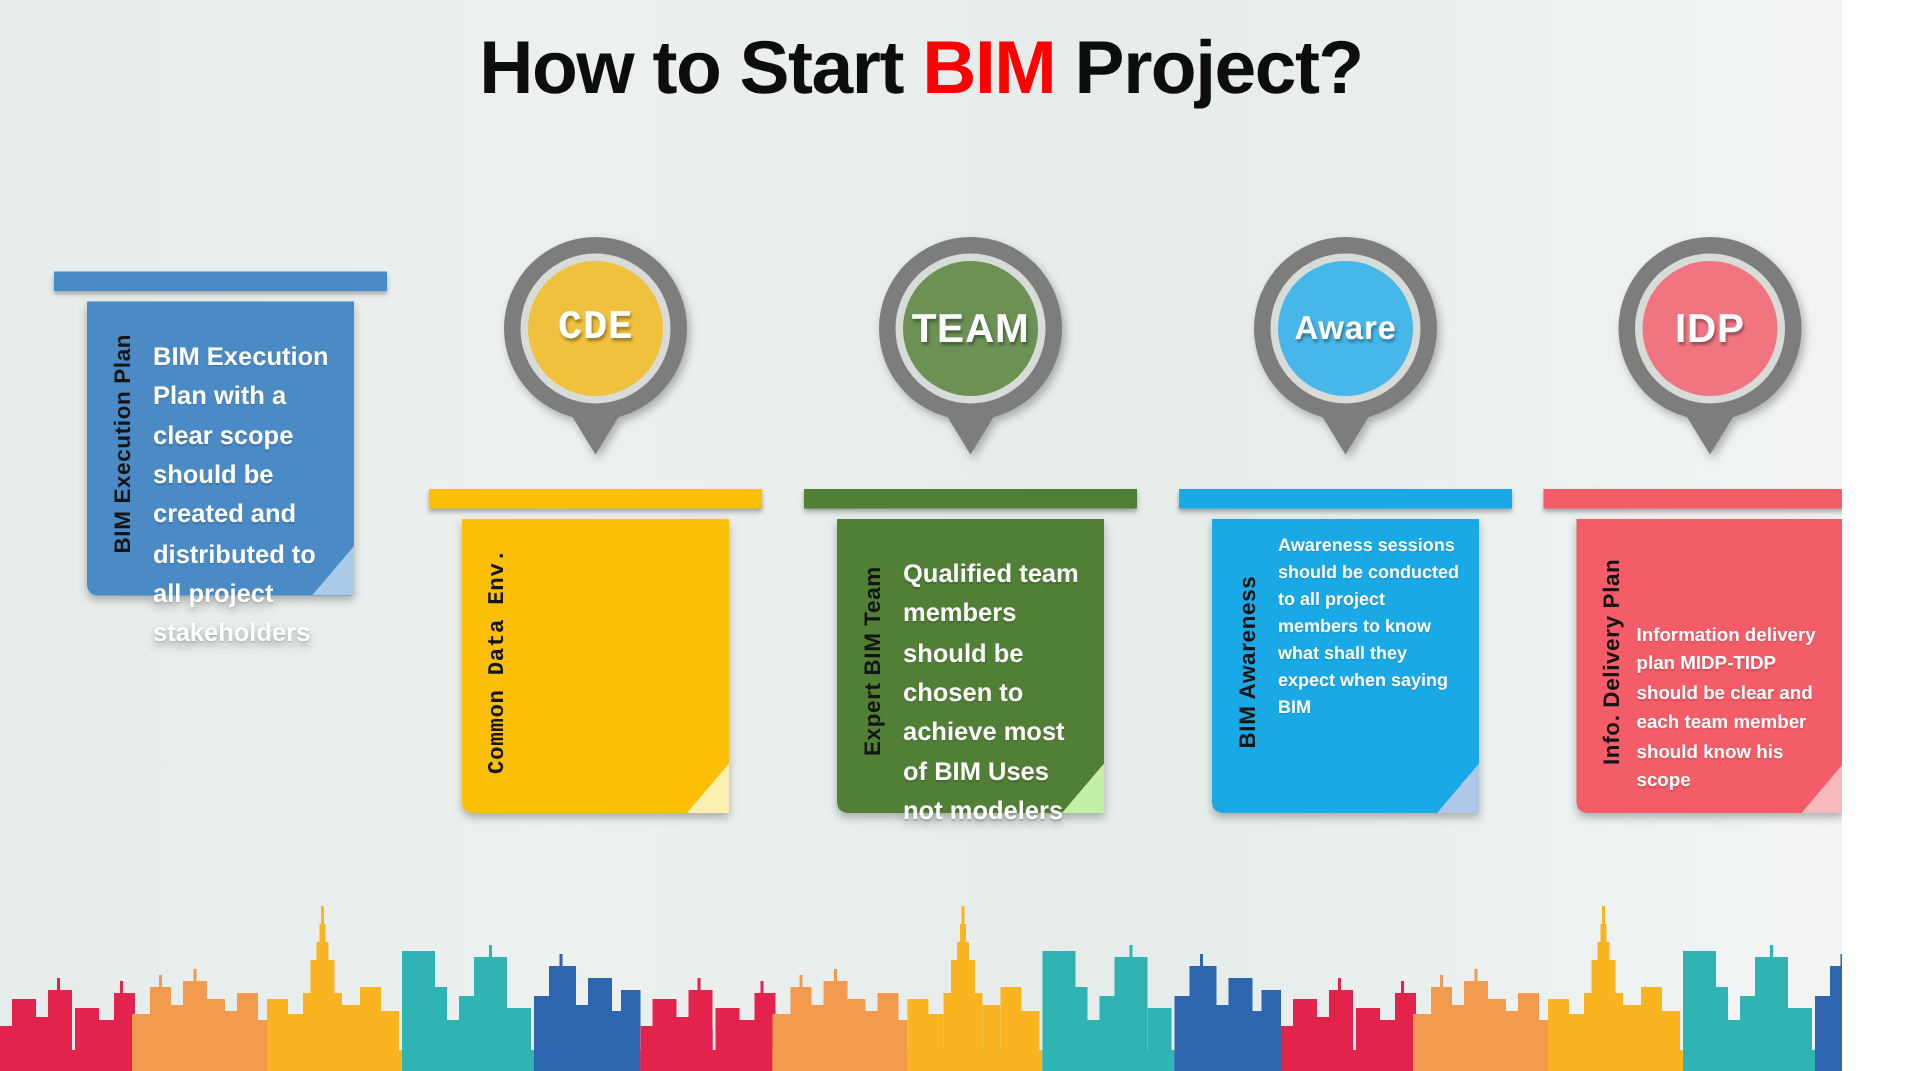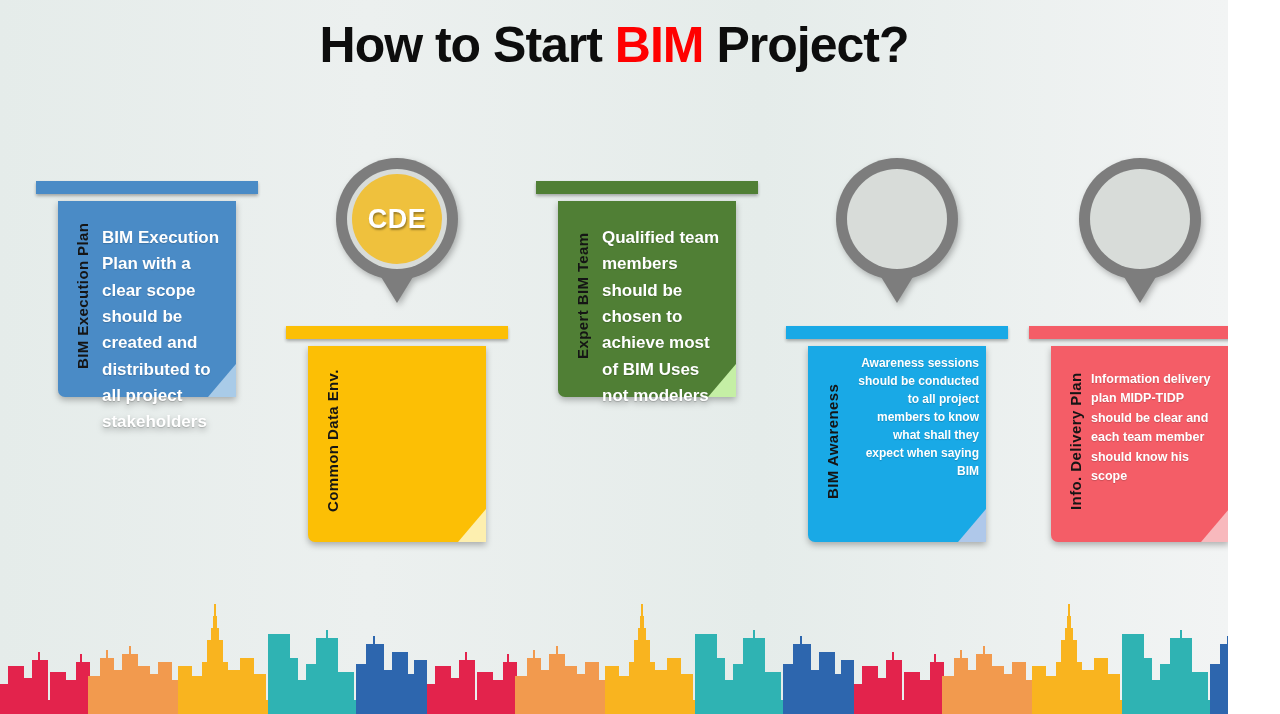--- a/index.html
+++ b/index.html
@@ -13,21 +13,21 @@
   }
 
   .title {
     position:absolute; top:16px; left:0; right:0;
     text-align:center; font-size:50px; font-weight:700; color:#0d0d0d;
     letter-spacing:-1px;
   }
   .title .hl { font-weight:700; }
 
   .column { position:absolute; top:158px; width:222px; }
-  .col-1 { left:36px; }  .col-2 { left:286px; } .col-3 { left:536px; }
+  .col-1 { left:36px; }  .col-2 { left:286px;font-family:Liberation Mono, monospace; } .col-3 { left:536px; }
   .col-4 { left:786px; } .col-5 { left:1029px; }
 
   
   .pin { position:relative; width:122px; height:145px; margin:0 auto;
          filter:drop-shadow(2px 3px 3px rgba(0,0,0,0.28)); }
   .pin-head { position:absolute; top:0; left:0; width:122px; height:122px;
               border-radius:50%; background:var(--pin-body,#7D7D7D); }
   .pin-tail { position:absolute; top:96px; left:50%; transform:translateX(-50%);
               width:0; height:0;
               border-left:30px solid transparent; border-right:30px solid transparent;
@@ -57,22 +57,22 @@
           clip-path:polygon(100% 0, 0 100%, 100% 100%);
           filter:drop-shadow(-1px -1px 1px rgba(0,0,0,0.15)); }
   .side-label { position:absolute; left:12px; top:8px; bottom:14px; width:24px;
                 display:flex; align-items:center; justify-content:center;
                 writing-mode:vertical-rl; transform:rotate(180deg);
                 font-weight:700; font-size:15px; color:#151515; letter-spacing:0.4px;
                 white-space:nowrap; }
   .note-body { position:absolute; left:44px; right:7px; top:24px;
                color:#ffffff; font-weight:700; font-size:17px; line-height:1.55;
                text-shadow:0 1px 1px rgba(0,0,0,0.18); }
-  .col-4 .note-body { top:8px; font-size:12px; line-height:1.5;text-align:right; }
-  .col-5 .note-body { left:40px; right:3px; font-size:12.5px; }
+  .col-4 .note-body { top:8px; font-size:12px; line-height:1.5; }
+  .col-5 .note-body { left:40px; right:3px; font-size:12.5px;margin-top:44px; }
 
   
   .skyline { position:absolute; left:0; bottom:0; width:1280px; height:114px; }
   .skyline svg { display:block; width:1281px; height:114px; }
   .sky-r { fill:var(--sky-red,#E3234C); }
   .sky-o { fill:var(--sky-orange,#F29A4E); }
   .sky-y { fill:var(--sky-yellow,#F9B41F); }
   .sky-t { fill:var(--sky-teal,#2FB3B3); }
   .sky-b { fill:var(--sky-blue,#2D66AE); }
 </style>
@@ -106,51 +106,59 @@
     <div class="bar"></div>
     <div class="note-wrap">
       <div class="note">
         <div class="fold"></div>
         <div class="side-label">Common Data Env.</div>
       </div>
     </div>
   </div>
 
   <div class="column col-3" style="--pin-color: #6B9154; --note-color: #507F35; --fold-color: #C5EFA5;">
+    <div class="pin">
+      <div class="pin-head"></div>
+      <div class="pin-tail"></div>
+      <div class="pin-ring"></div>
+      <div class="pin-core">TEAM</div>
+    </div>
     <div class="bar"></div>
     <div class="note-wrap">
       <div class="note">
         <div class="fold"></div>
         <div class="side-label">Expert BIM Team</div>
         <div class="note-body">Qualified team members should be chosen to achieve most of BIM Uses not modelers</div>
       </div>
     </div>
   </div>
 
   <div class="column col-4" style="--pin-color: #47B7E9; --note-color: #19A9E6; --fold-color: #AFC8EA;">
     <div class="pin">
       <div class="pin-head"></div>
       <div class="pin-tail"></div>
       <div class="pin-ring"></div>
+      <div class="pin-core">Aware</div>
     </div>
     <div class="bar"></div>
     <div class="note-wrap">
       <div class="note">
         <div class="fold"></div>
         <div class="side-label">BIM Awareness</div>
         <div class="note-body">Awareness sessions should be conducted to all project members to know what shall they expect when saying BIM</div>
       </div>
     </div>
   </div>
 
   <div class="column col-5" style="--pin-color: #F17580; --note-color: #F45D67; --fold-color: #F8B9BD;">
     <div class="pin">
       <div class="pin-head"></div>
       <div class="pin-tail"></div>
       <div class="pin-ring"></div>
+      <div class="pin-core">IDP</div>
     </div>
     <div class="bar"></div>
     <div class="note-wrap">
       <div class="note">
         <div class="fold"></div>
         <div class="side-label">Info. Delivery Plan</div>
         <div class="note-body">Information delivery plan MIDP-TIDP should be clear and each team member should know his scope</div>
       </div>
     </div>
   </div>

